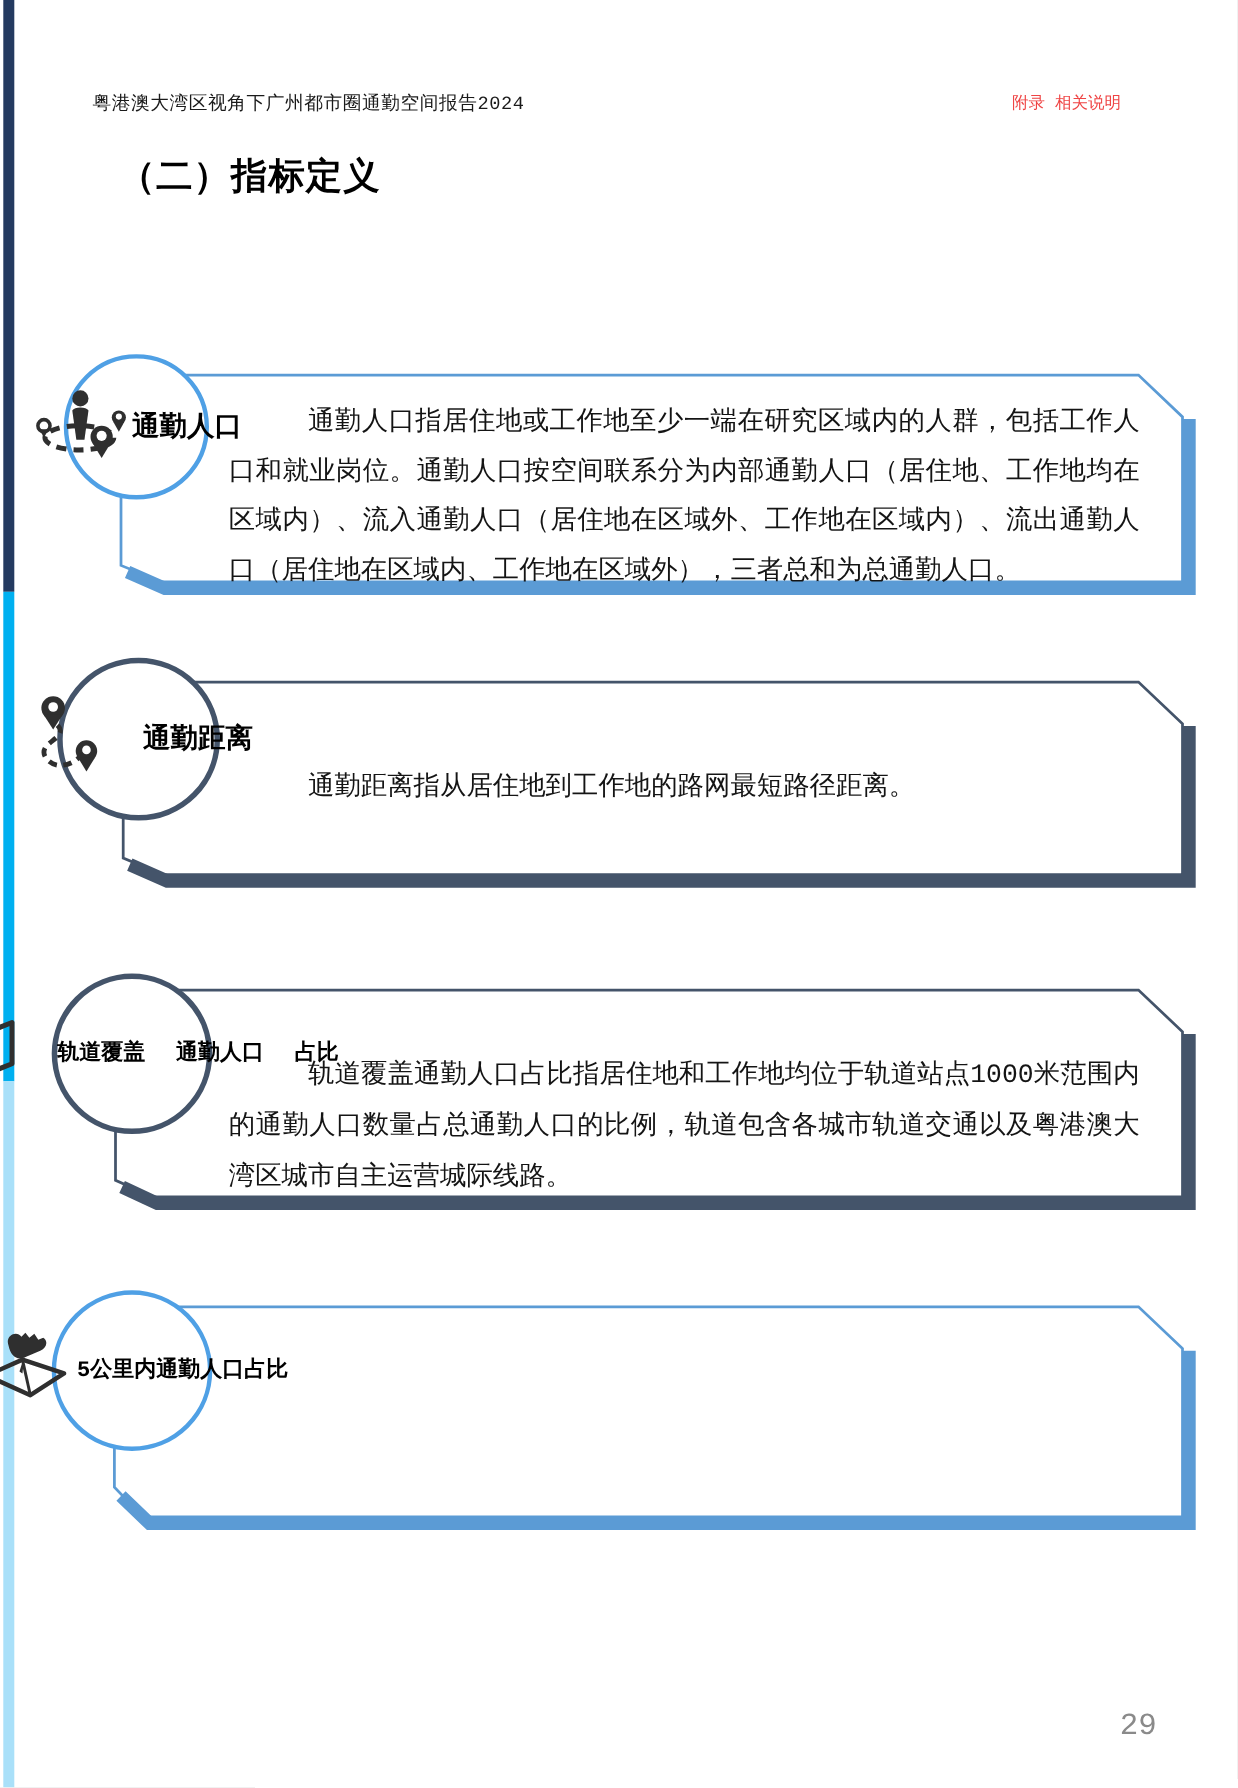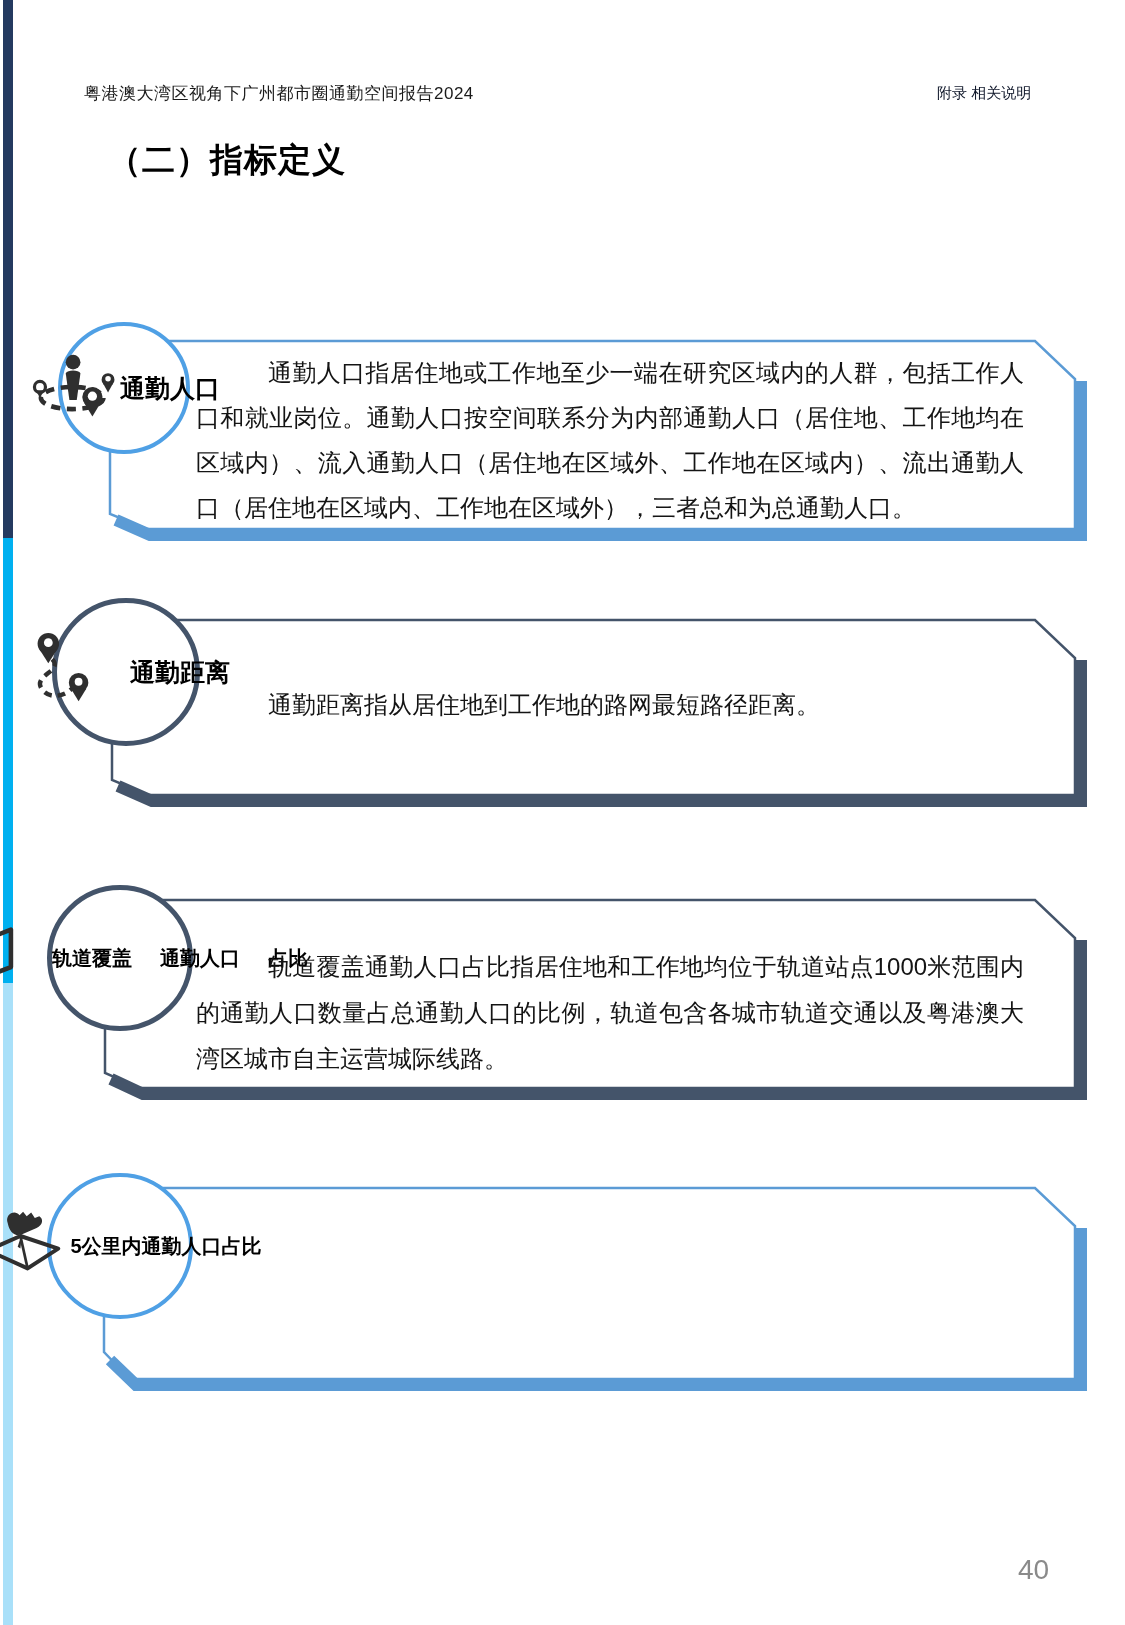--- a/index.html
+++ b/index.html
@@ -1,28 +1,28 @@
 <!DOCTYPE html>
 <html><head>
 <meta charset="utf-8">
 <style>
   html,body{margin:0;padding:0;background:#e8e8e8;}
   .page{
     position:relative;width:1125px;height:1625px;background:#ffffff;
-    font-family:Liberation Sans, sans-serif;overflow:hidden;
+    font-family:Liberation Mono, monospace;overflow:hidden;
     margin:0 auto;color:#111;
   }
   
   .bar{position:absolute;left:3px;width:10px;}
   .bar-navy{top:0;height:538px;background:#243A60;}
   .bar-bright{top:538px;height:445px;background:#00B0F0;}
   .bar-light{top:983px;height:642px;background:#A9E0F9;}
 
   .header-left{position:absolute;left:84px;top:82px;font-size:17px;color:#1a1a1a;letter-spacing:.5px;}
-  .header-right{position:absolute;left:920px;top:84px;font-size:15px;color:#0f172a;margin-left:17px;}
+  .header-right{position:absolute;left:920px;top:84px;font-size:15px;color:#ef4444;}
   .page-title{position:absolute;left:108px;top:138px;font-size:33px;font-weight:bold;color:#000;letter-spacing:1px;}
   .page-number{position:absolute;left:1018px;top:1554px;font-size:28px;color:#8a8a8a;}
 
   .bubbles{position:absolute;left:0;top:0;}
 
   .circle{
     position:absolute;border-radius:50%;background:#fff;box-sizing:border-box;
     display:flex;flex-direction:row;align-items:center;justify-content:center;
   }
   .circle-blue{border:4px solid #4FA0E5;}
@@ -31,21 +31,21 @@
   .c2{left:52px;top:598px;width:148px;height:148px;}
   .c3{left:47px;top:885px;width:146px;height:146px;}
   .c4{left:47px;top:1173px;width:146px;height:146px;}
 
   .circle .icon{flex:0 0 auto;margin-bottom:2px;}
   .label-big{font-size:25px;font-weight:bold;color:#000;line-height:27px;white-space:nowrap;}
   .label-small{font-size:20px;font-weight:bold;color:#000;line-height:23px;white-space:nowrap;text-align:center;}
 
   .body-text{
     position:absolute;left:196px;width:828px;font-size:24px;line-height:45px;
-    color:#141414;text-align:justify;text-indent:72px;margin:0;
+    color:#141414;text-align:justify;text-indent:72px;margin:12px;
   }
   .t1{top:350px;}
   .t2{top:682px;}
   .t3{top:944px;line-height:46px;}
   .t4{top:1246px;}
 </style>
 </head>
 <body>
 
 <div class="page">
@@ -140,14 +140,14 @@
     </svg>
     <div class="label-small">5公里内</div>
     <div class="label-small">通勤人口</div>
     <div class="label-small">占比</div>
   </div>
 
   <p class="body-text t1">通勤人口指居住地或工作地至少一端在研究区域内的人群，包括工作人口和就业岗位。通勤人口按空间联系分为内部通勤人口（居住地、工作地均在区域内）、流入通勤人口（居住地在区域外、工作地在区域内）、流出通勤人口（居住地在区域内、工作地在区域外），三者总和为总通勤人口。</p>
   <p class="body-text t2">通勤距离指从居住地到工作地的路网最短路径距离。</p>
   <p class="body-text t3">轨道覆盖通勤人口占比指居住地和工作地均位于轨道站点1000米范围内的通勤人口数量占总通勤人口的比例，轨道包含各城市轨道交通以及粤港澳大湾区城市自主运营城际线路。</p>
 
-  <div class="page-number">40</div>
+  <div class="page-number">29</div>
 </div>
 
 </body></html>

